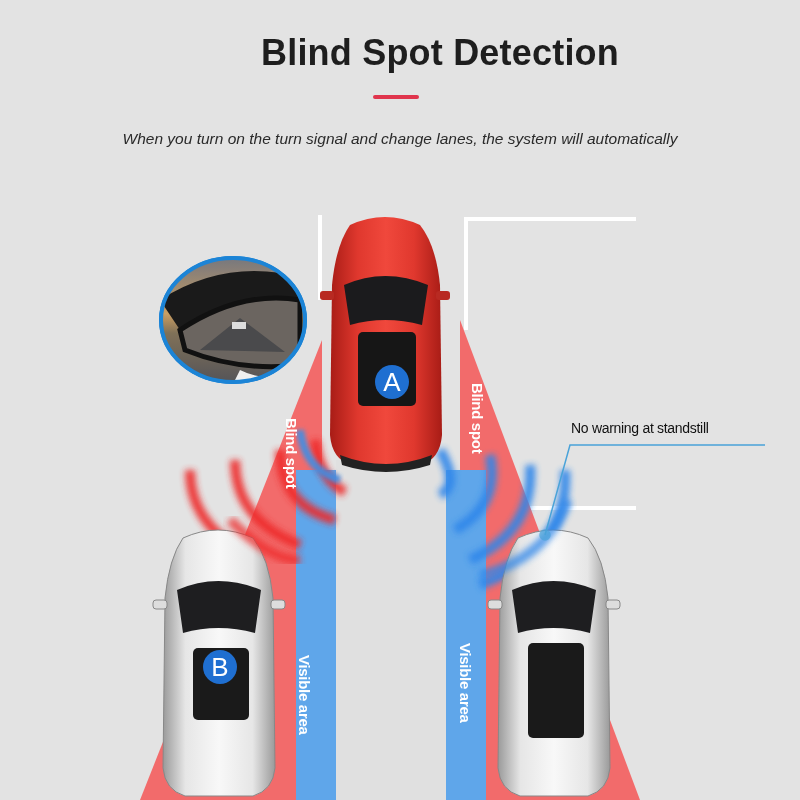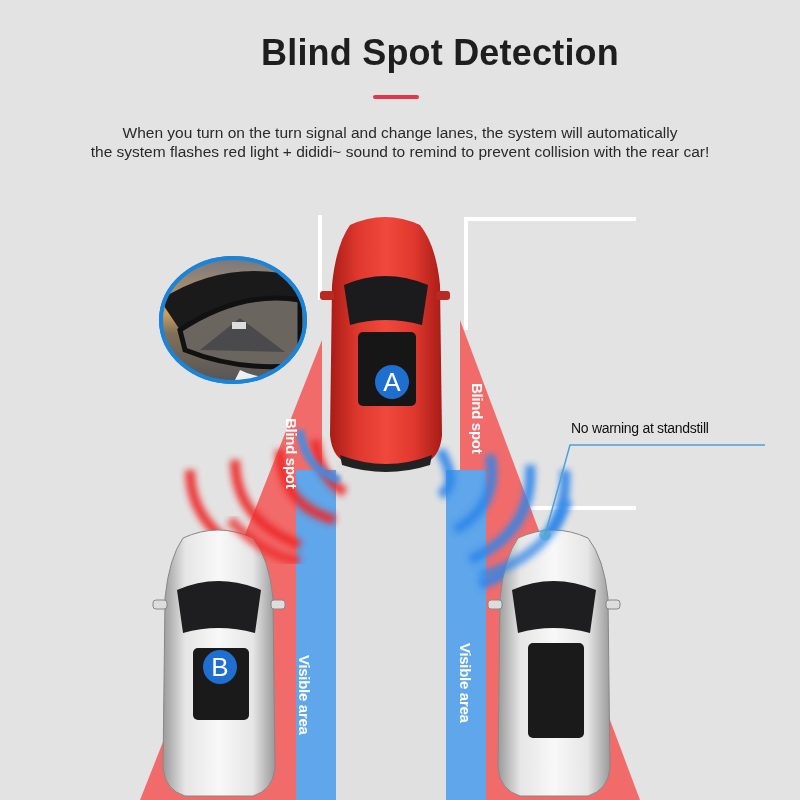--- a/index.html
+++ b/index.html
@@ -1,34 +1,33 @@
 <!DOCTYPE html>
 <html><head>
 <meta charset="utf-8">
 <style>
   html, body { margin: 0; padding: 0; }
   body { width: 800px; height: 800px; background: #e3e3e3; overflow: hidden; position: relative; font-family: "Liberation Sans", sans-serif; }
   .title { position: absolute; top: 32px; left: 0; width: 800px; text-align: center; font-size: 36px; font-weight: bold; color: #1e1e1e; letter-spacing: 0.2px; margin-left: 40px; }
   .title-rule { position: absolute; top: 95px; left: 373px; width: 46px; height: 4px; border-radius: 2px; background: #e0354d; }
-  .desc { position: absolute; top: 123px; left: 40px; width: 720px; text-align: center; font-size: 15.5px; line-height: 19px; color: #2a2a2a; }
+  .desc { position: absolute; top: 129px; left: 40px; width: 720px; text-align: center; font-size: 15.5px; line-height: 19px; color: #2a2a2a; font-style: italic; }
   .desc div { white-space: nowrap; }
   svg.scene { position: absolute; left: 0; top: 0; }
   .vlabel { position: absolute; color: #fff; font-weight: bold; font-size: 15px; writing-mode: vertical-rl; white-space: nowrap; letter-spacing: -0.3px; }
   .badge { position: absolute; width: 34px; height: 34px; border-radius: 50%; background: #1f6fd1; color: #fff; font-size: 26px; line-height: 34px; text-align: center; font-family: "Liberation Sans", sans-serif; }
   .callout { position: absolute; top: 420px; left: 571px; font-size: 14px; color: #111; letter-spacing: -0.3px; white-space: nowrap; }
 </style>
 </head>
 <body>
 
 <div class="title">Blind Spot Detection</div>
 <div class="title-rule"></div>
 
 <div class="desc">
   <div>When you turn on the turn signal and change lanes, the system will automatically</div>
-  <div>the system flashes red light + dididi~ sound to remind to prevent collision with the rear car!</div>
 </div>
 
 <svg class="scene" width="800" height="800" viewBox="0 0 800 800">
   <defs>
     <linearGradient id="redFade" x1="0" y1="0" x2="0" y2="1">
       <stop offset="0" stop-color="#f26b6b" stop-opacity="0.95"></stop>
       <stop offset="1" stop-color="#f26b6b" stop-opacity="0.95"></stop>
     </linearGradient>
     <linearGradient id="carRed" x1="0" y1="0" x2="1" y2="0">
       <stop offset="0" stop-color="#a81c16"></stop>

